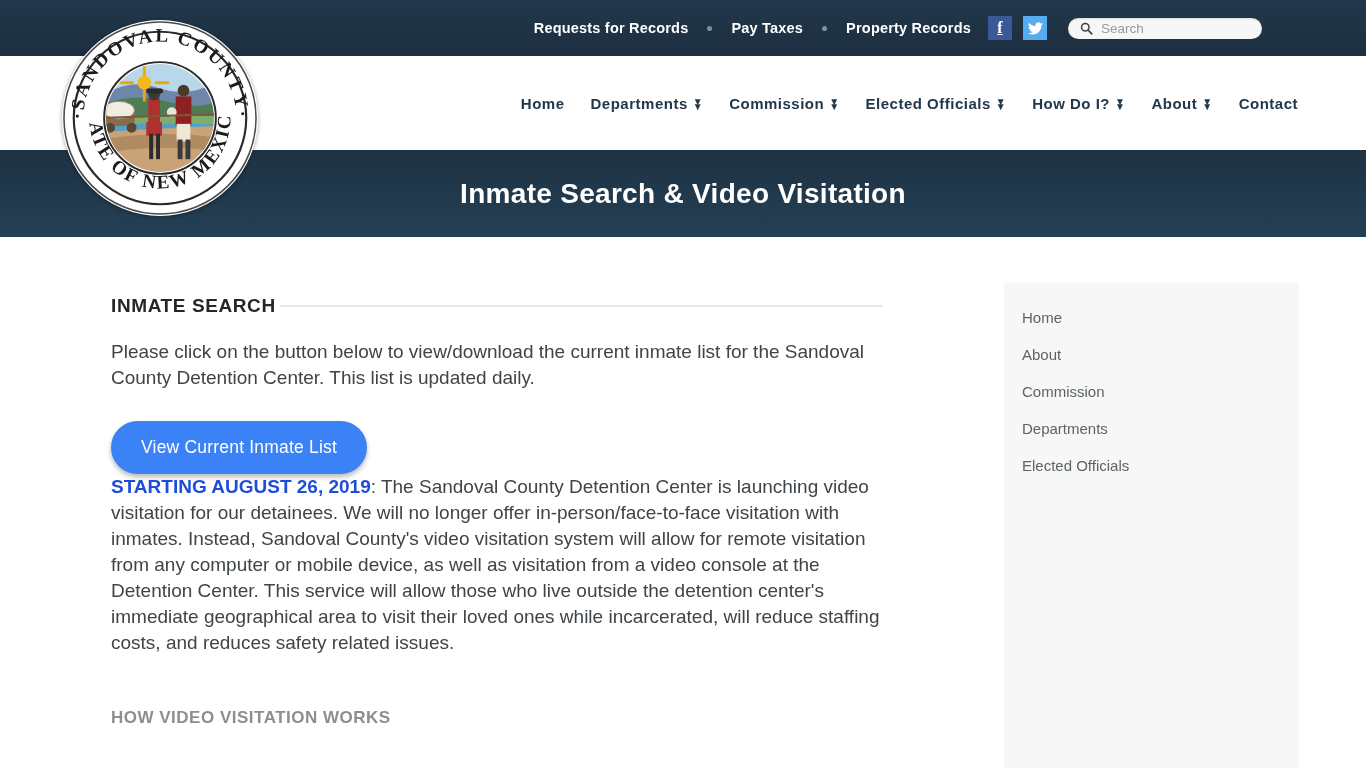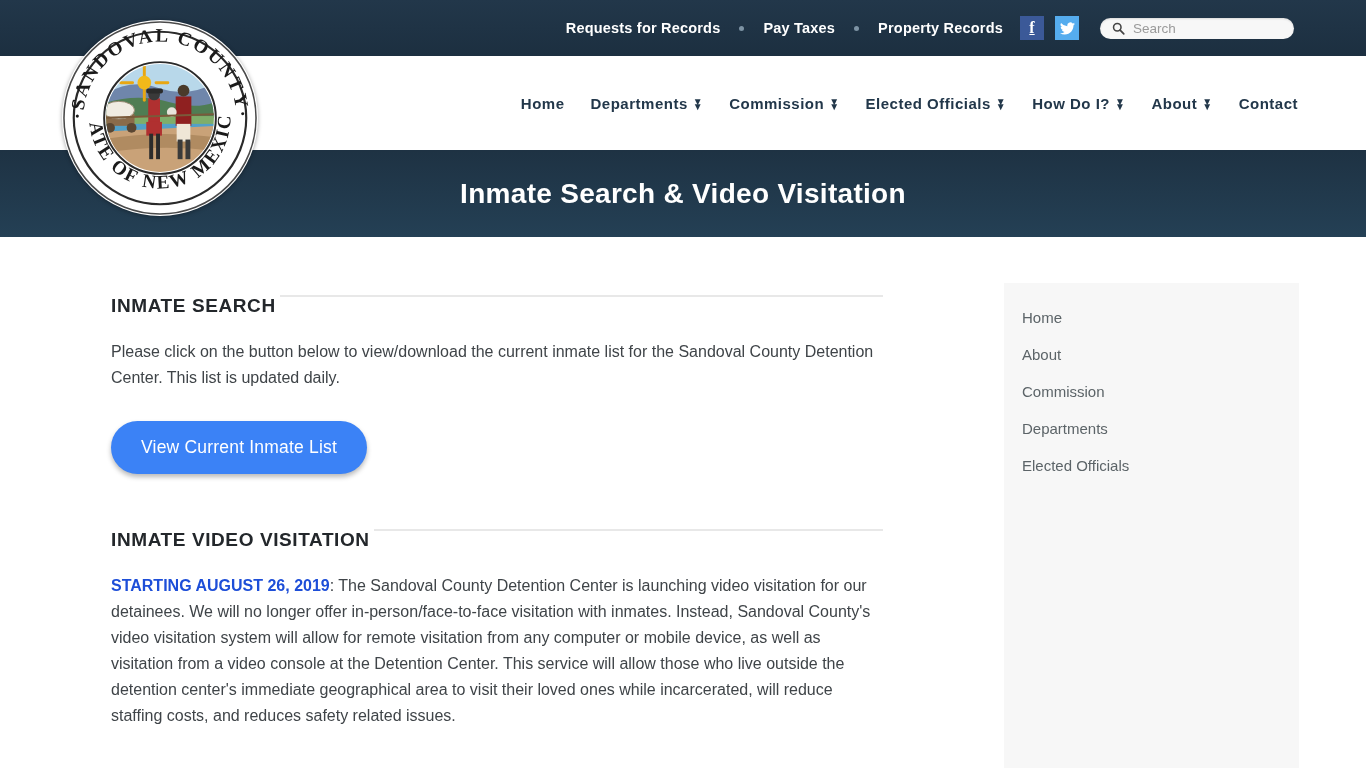--- a/index.html
+++ b/index.html
@@ -8,21 +8,21 @@
     background:#ffffff;
     font-family:"Liberation Sans", sans-serif;
     overflow:hidden;
   }
 
   
   .topbar{
     position:absolute; top:0; left:0; width:1366px; height:56px;
     background:linear-gradient(180deg,#22374a 0%,#1c2f40 100%);
     display:flex; align-items:center; justify-content:flex-end;
-    padding-right:72px;
+    padding-right:104px;
   }
   .toplinks{ display:flex; align-items:center; gap:0; }
   .toplink{
     color:#ffffff; font-size:14.5px; font-weight:bold;
     text-decoration:none; letter-spacing:.2px; white-space:nowrap;
     padding:0 2px;
   }
   .bullet{
     width:5px; height:5px; border-radius:50%;
     background:#7d93a4; margin:0 17px; flex:none;
@@ -83,30 +83,30 @@
     box-shadow:0 1px 4px rgba(0,0,0,.35);
     overflow:hidden;
   }
 
   
   .content{ position:absolute; top:243px; left:0; width:1366px; }
   .wrap{ position:relative; width:1366px; }
 
   .main{ position:absolute; left:111px; top:52px; width:772px; }
 
-  .sechead{ display:flex; align-items:flex-start; gap:4px; margin-bottom:22px; }
+  .sechead{ display:flex; align-items:center; gap:4px; margin-bottom:22px; }
   .sechead h2{
     font-size:19px; font-weight:bold; color:#23272b;
     letter-spacing:.6px; white-space:nowrap;
     font-family:"Liberation Sans",sans-serif;
   }
   .sechead .rule{ flex:1; height:2px; background:#e8e8e8; }
 
   .body{
-    font-size:16px; line-height:26px; color:#3f4448;
+    font-size:19px; line-height:26px; color:#3f4448;
     font-family:"Liberation Sans",sans-serif;
   }
   .strongdate{ color:#1d4ed8; font-weight:bold; }
 
   .btn{
     display:inline-block; margin-top:30px;
     background:#3b82f6; color:#ffffff;
     font-size:17.5px; letter-spacing:.2px;
     padding:16px 30px; border:none; border-radius:30px;
     box-shadow:0 3px 5px rgba(0,0,0,.28);
@@ -285,24 +285,20 @@
 
     <div class="sechead">
       <h2>INMATE SEARCH</h2>
       <span class="rule"></span>
     </div>
 
     <p class="body">Please click on the button below to view/download the current inmate list for the Sandoval County Detention Center. This list is updated daily.</p>
 
     <button class="btn">View Current Inmate List</button>
 
-    <div class="sechead" style="margin-top:55px;">
-      <h2>INMATE VIDEO VISITATION</h2>
-      <span class="rule"></span>
-    </div>
 
     <p class="body"><span class="strongdate">STARTING AUGUST 26, 2019</span><span>: The Sandoval County Detention Center is launching video visitation for our detainees. We will no longer offer in-person/face-to-face visitation with inmates. Instead, Sandoval County's video visitation system will allow for remote visitation from any computer or mobile device, as well as visitation from a video console at the Detention Center. This service will allow those who live outside the detention center's immediate geographical area to visit their loved ones while incarcerated, will reduce staffing costs, and reduces safety related issues.</span></p>
 
     <h4 class="subhead">HOW VIDEO VISITATION WORKS</h4>
 
     
   </div>
 
   <div class="sidebar">
     <ul class="qlinks">

